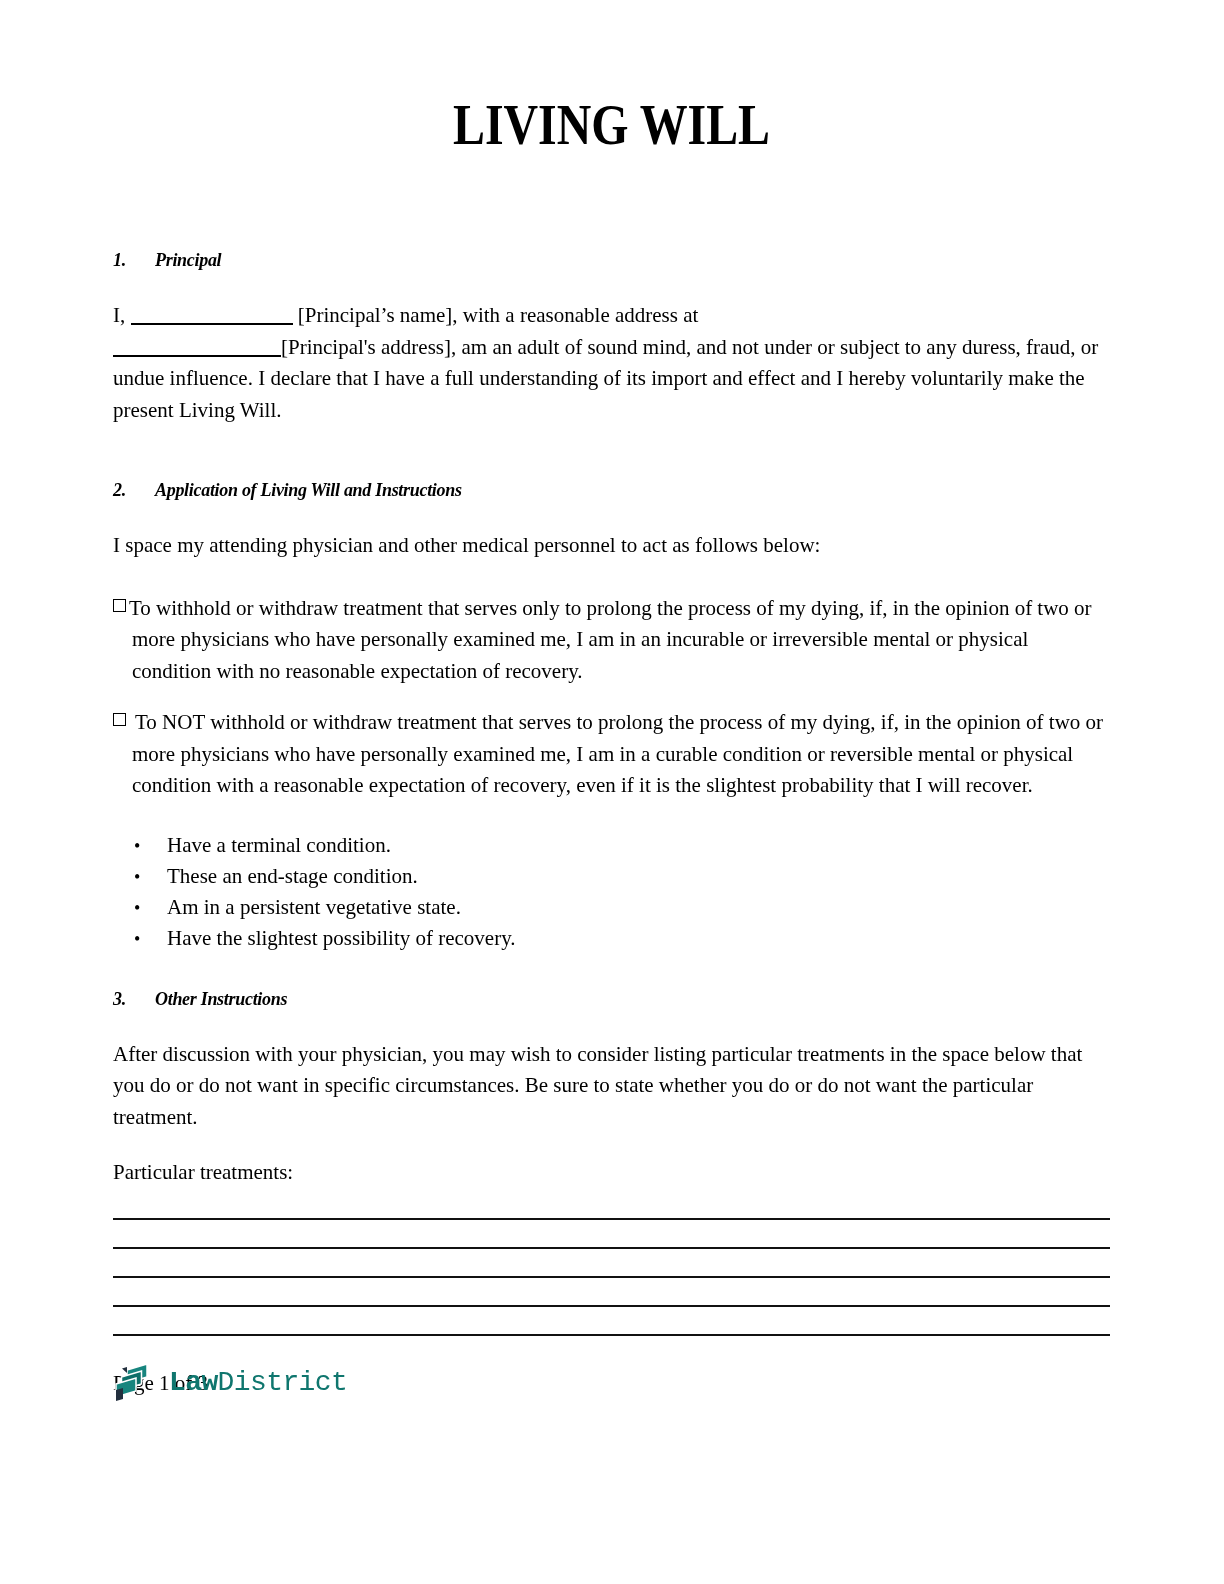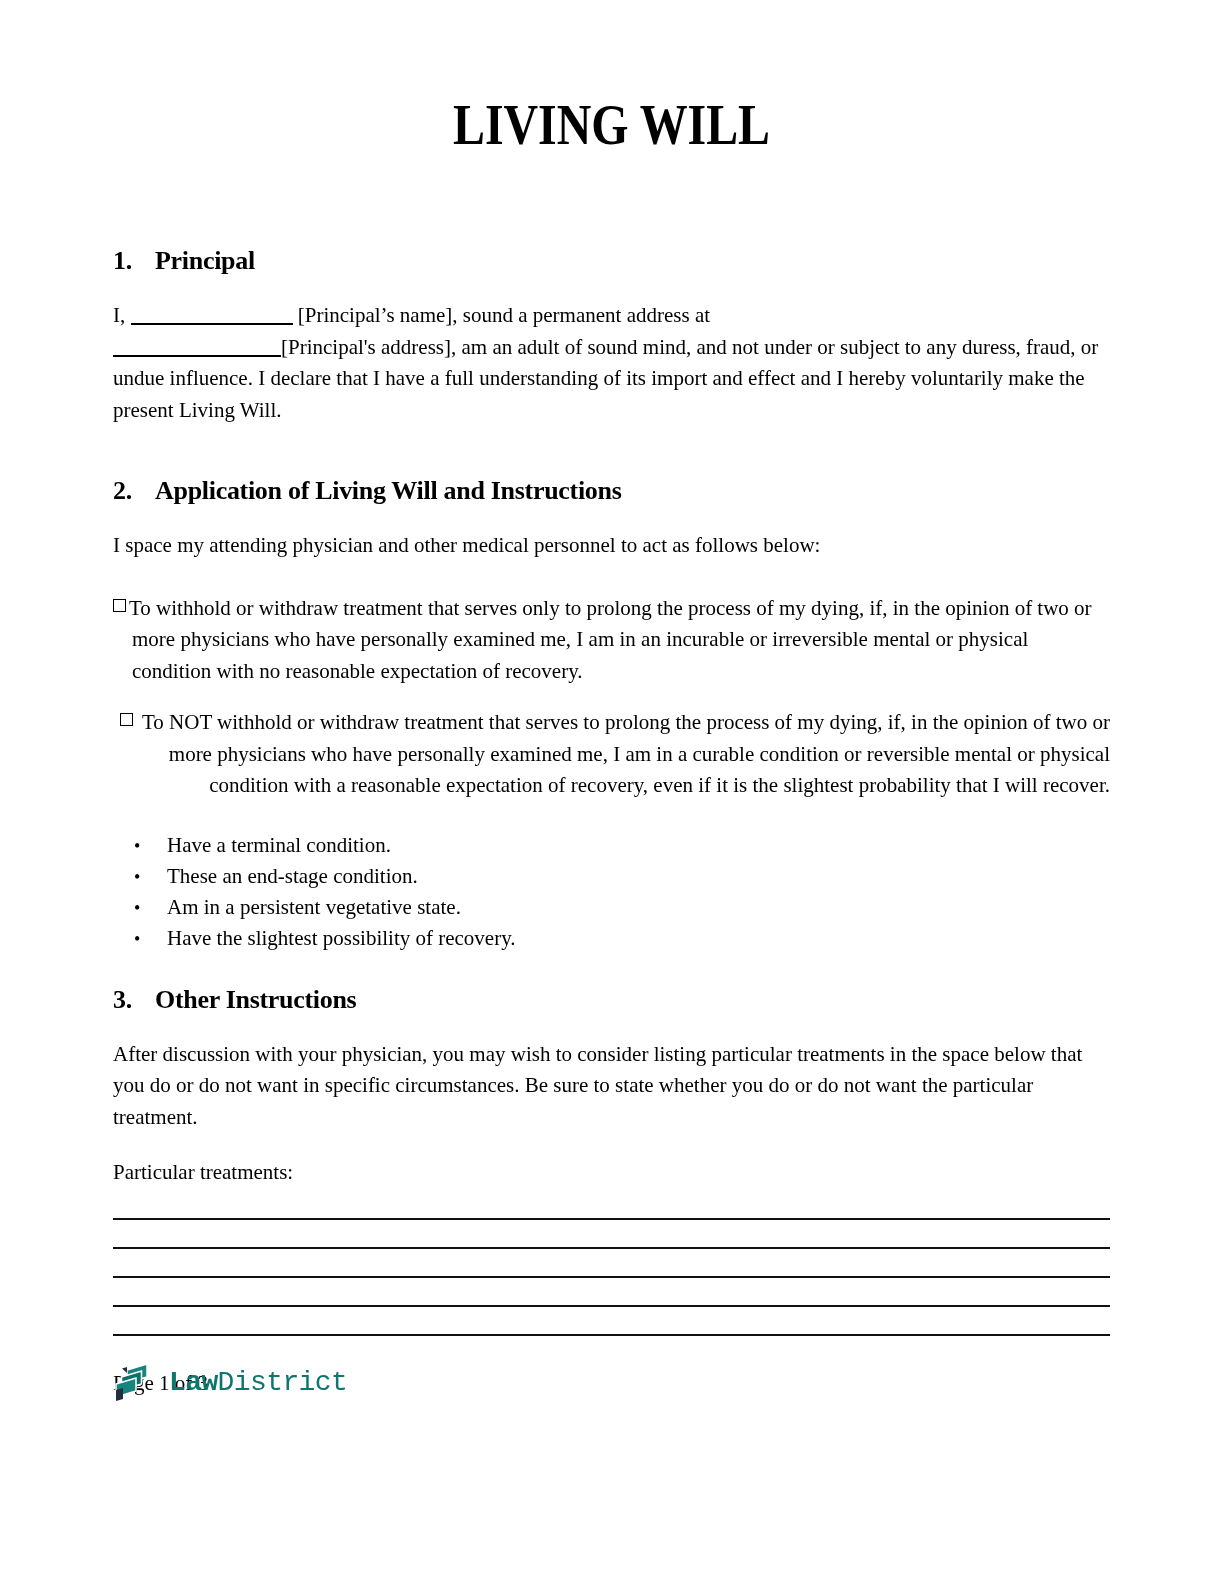--- a/index.html
+++ b/index.html
@@ -13,29 +13,29 @@
   .page { padding:0 114px 0 113px; }
 
   .doc-title {
     margin:96px 0 0 0;
     font-size:57px; line-height:57px;
     font-weight:bold; text-align:center;
     transform:scaleX(0.84); transform-origin:50% 50%;
     white-space:nowrap;
   }
 
-  .sec-head { font-size:26px; line-height:27px; font-weight:bold; letter-spacing:-0.3px; }
+  .sec-head { font-size:18px; line-height:27px; font-weight:bold; letter-spacing:-0.3px;font-style:italic; }
   .sec-head .num { display:inline-block; min-width:42px; }
   #sec1-head { margin-top:94px; }
   #sec2-head { margin-top:51px; }
   #sec3-head { margin-top:32px; }
 
   .para { margin:26px 0 0 0; }
   #cb-item-1 { margin-top:31px; }
-  #cb-item-2 { margin-top:20px;text-align:right; }
+  #cb-item-2 { margin-top:20px; }
   #these-para { margin-top:24px; }
   #bullet-list { margin-top:28px; }
   #ptreat-para { margin-top:24px; }
 
   .blank {
     display:inline-block; height:4px;
     border-bottom:2px solid #000;
     vertical-align:-3px;
   }
   .blank-name { width:162px; }
@@ -77,21 +77,21 @@
   <h1 class="doc-title">LIVING WILL</h1>
 
   <div class="sec-head" id="sec1-head">
     <span class="num">1.</span><span>Principal</span>
   </div>
 
   <div class="para">
     <div>
       <span>I,</span>
       <span class="blank blank-name"></span>
-      <span>[Principal’s name], sound a permanent address at</span>
+      <span>[Principal’s name], with a reasonable address at</span>
     </div>
     <div>
       <span class="blank blank-addr"></span><span>[Principal's address], am an adult of sound mind, and not under or subject to any duress, fraud, or undue influence. I declare that I have a full understanding of its import and effect and I hereby voluntarily make the present Living Will.</span>
     </div>
   </div>
 
   <div class="sec-head" id="sec2-head">
     <span class="num">2.</span><span>Application of Living Will and Instructions</span>
   </div>
 

